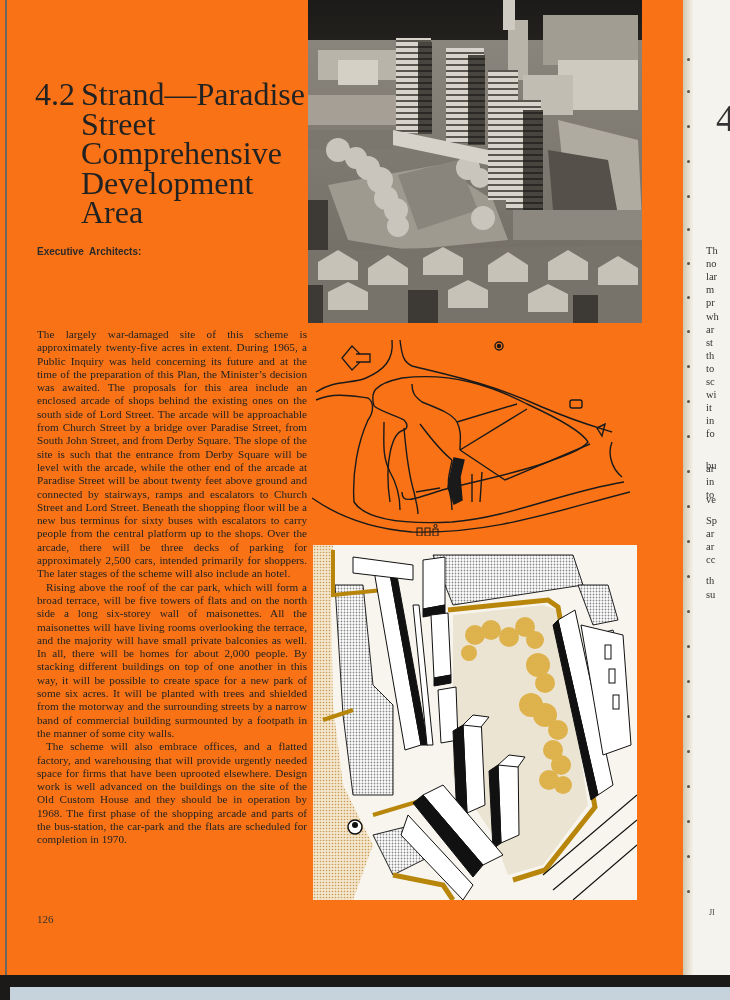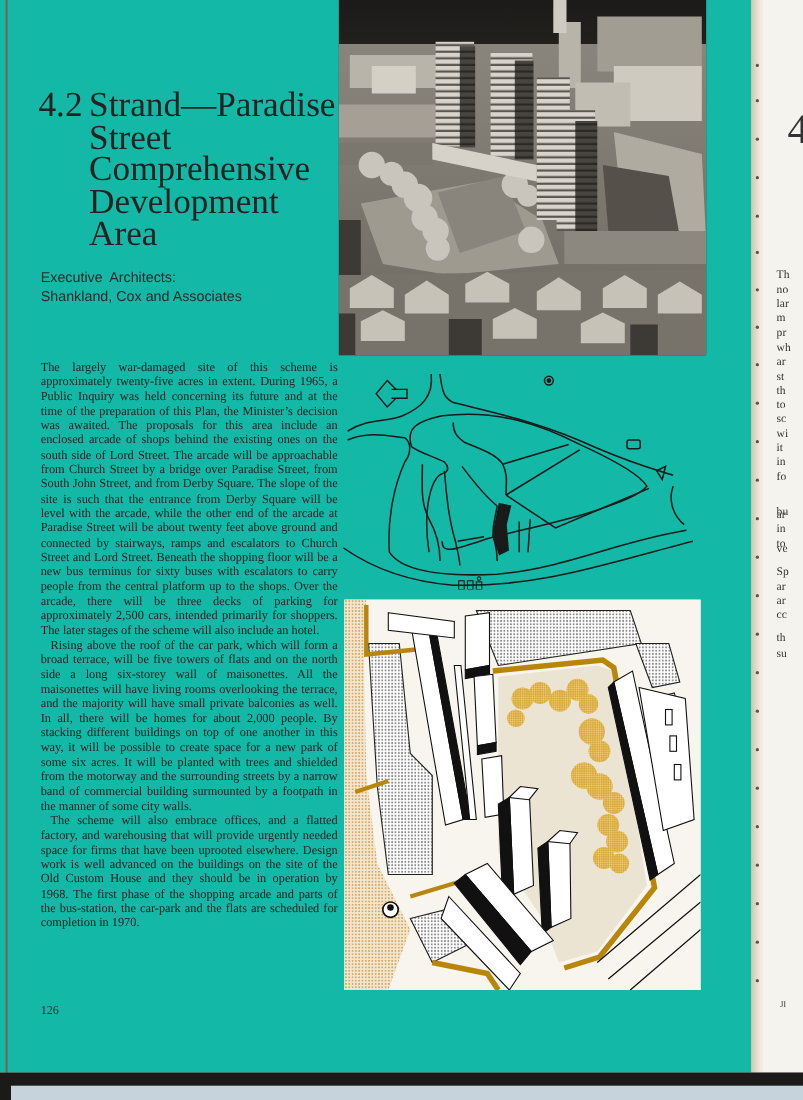--- a/index.html
+++ b/index.html
@@ -1,31 +1,31 @@
 <!DOCTYPE html>
 <html><head>
 <meta charset="utf-8">
 <style>
   html, body { margin:0; padding:0; }
   body { width:730px; height:1000px; overflow:hidden; background:#d9d4c6; position:relative; font-family:"Liberation Serif", serif; }
-  .page { position:absolute; left:0; top:0; width:683px; height:975px; background:#14b8a6; }
+  .page { position:absolute; left:0; top:0; width:683px; height:975px; background:#f97316; }
   .page-edge { position:absolute; left:5px; top:0; width:2px; height:975px; background:#6b6760; }
   .gutter { position:absolute; left:683px; top:0; width:10px; height:975px; background:linear-gradient(to right,#cfc7b3,#e8e2d2 60%,#f3f0e8); }
   .gutter .stitch { position:absolute; left:4px; width:3px; height:3px; border-radius:50%; background:#5a544a; }
   .next-page { position:absolute; left:693px; top:0; width:37px; height:975px; background:#f4f3ee; overflow:hidden; }
   .next-page .big { position:absolute; left:23px; top:96px; font-size:38px; color:#333; }
   .next-page .line { position:absolute; left:13px; font-size:10.5px; color:#333; white-space:nowrap; line-height:13.1px; }
   .next-page .foot { position:absolute; left:16px; top:908px; font-size:8px; color:#444; }
   .bottom-band { position:absolute; left:0; top:975px; width:730px; height:25px; background:#1c1a18; }
   .bottom-band .blue { position:absolute; left:10px; top:12px; width:720px; height:13px; background:#c6d3dc; }
 
   .title { position:absolute; left:35px; top:80px; width:280px; font-size:32px; line-height:29.5px; color:#222; font-weight:normal; margin:0; }
   .title .num { position:absolute; left:0; top:0; }
   .title .text { position:absolute; left:46px; top:0; width:240px; }
-  .credits { position:absolute; left:37px; top:244px; width:270px; font-family:"Liberation Sans", sans-serif; font-weight:normal; font-size:13px; color:#2a2a2a; line-height:15.5px; }
+  .credits { position:absolute; left:37px; top:244px; width:270px; font-family:"Liberation Sans", sans-serif; font-weight:bold; font-size:10px; color:#2a2a2a; line-height:15.5px; }
   .credit-row { display:flex; margin-bottom:2px; }
   .credit-label { white-space:nowrap; }
   .credit-label.exec { width:122px; word-spacing:3px; }
   .credit-label.cons { width:122px; }
   .credit-value { flex:1; }
 
   .body-text { position:absolute; left:37px; top:328px; width:270px; font-size:11.2px; line-height:13.3px; color:#222; text-align:justify; }
   .body-text p { margin:0; }
   .body-text p + p { text-indent:9px; }
   .page-num { position:absolute; left:37px; top:913px; font-size:11px; color:#333; }
@@ -43,21 +43,20 @@
   <h1 class="title">
     <span class="num">4.2</span>
     <span class="text">Strand—Paradise Street Comprehensive Development Area</span>
   </h1>
 
   <div class="credits">
     <div class="credit-row">
       <span class="credit-label exec">Executive Architects:</span>
     </div>
     <div class="credit-row">
-      <span class="credit-value">Shankland, Cox and Associates</span>
     </div>
   </div>
 
   <div class="body-text">
     <p>The largely war-damaged site of this scheme is approximately twenty-five acres in extent. During 1965, a Public Inquiry was held concerning its future and at the time of the preparation of this Plan, the Minister’s decision was awaited. The proposals for this area include an enclosed arcade of shops behind the existing ones on the south side of Lord Street. The arcade will be approachable from Church Street by a bridge over Paradise Street, from South John Street, and from Derby Square. The slope of the site is such that the entrance from Derby Square will be level with the arcade, while the other end of the arcade at Paradise Street will be about twenty feet above ground and connected by stairways, ramps and escalators to Church Street and Lord Street. Beneath the shopping floor will be a new bus terminus for sixty buses with escalators to carry people from the central platform up to the shops. Over the arcade, there will be three decks of parking for approximately 2,500 cars, intended primarily for shoppers. The later stages of the scheme will also include an hotel.</p>
     <p>Rising above the roof of the car park, which will form a broad terrace, will be five towers of flats and on the north side a long six-storey wall of maisonettes. All the maisonettes will have living rooms overlooking the terrace, and the majority will have small private balconies as well. In all, there will be homes for about 2,000 people. By stacking different buildings on top of one another in this way, it will be possible to create space for a new park of some six acres. It will be planted with trees and shielded from the motorway and the surrounding streets by a narrow band of commercial building surmounted by a footpath in the manner of some city walls.</p>
     <p>The scheme will also embrace offices, and a flatted factory, and warehousing that will provide urgently needed space for firms that have been uprooted elsewhere. Design work is well advanced on the buildings on the site of the Old Custom House and they should be in operation by 1968. The first phase of the shopping arcade and parts of the bus-station, the car-park and the flats are scheduled for completion in 1970.</p>
   </div>
 
   <div class="page-num">126</div>

